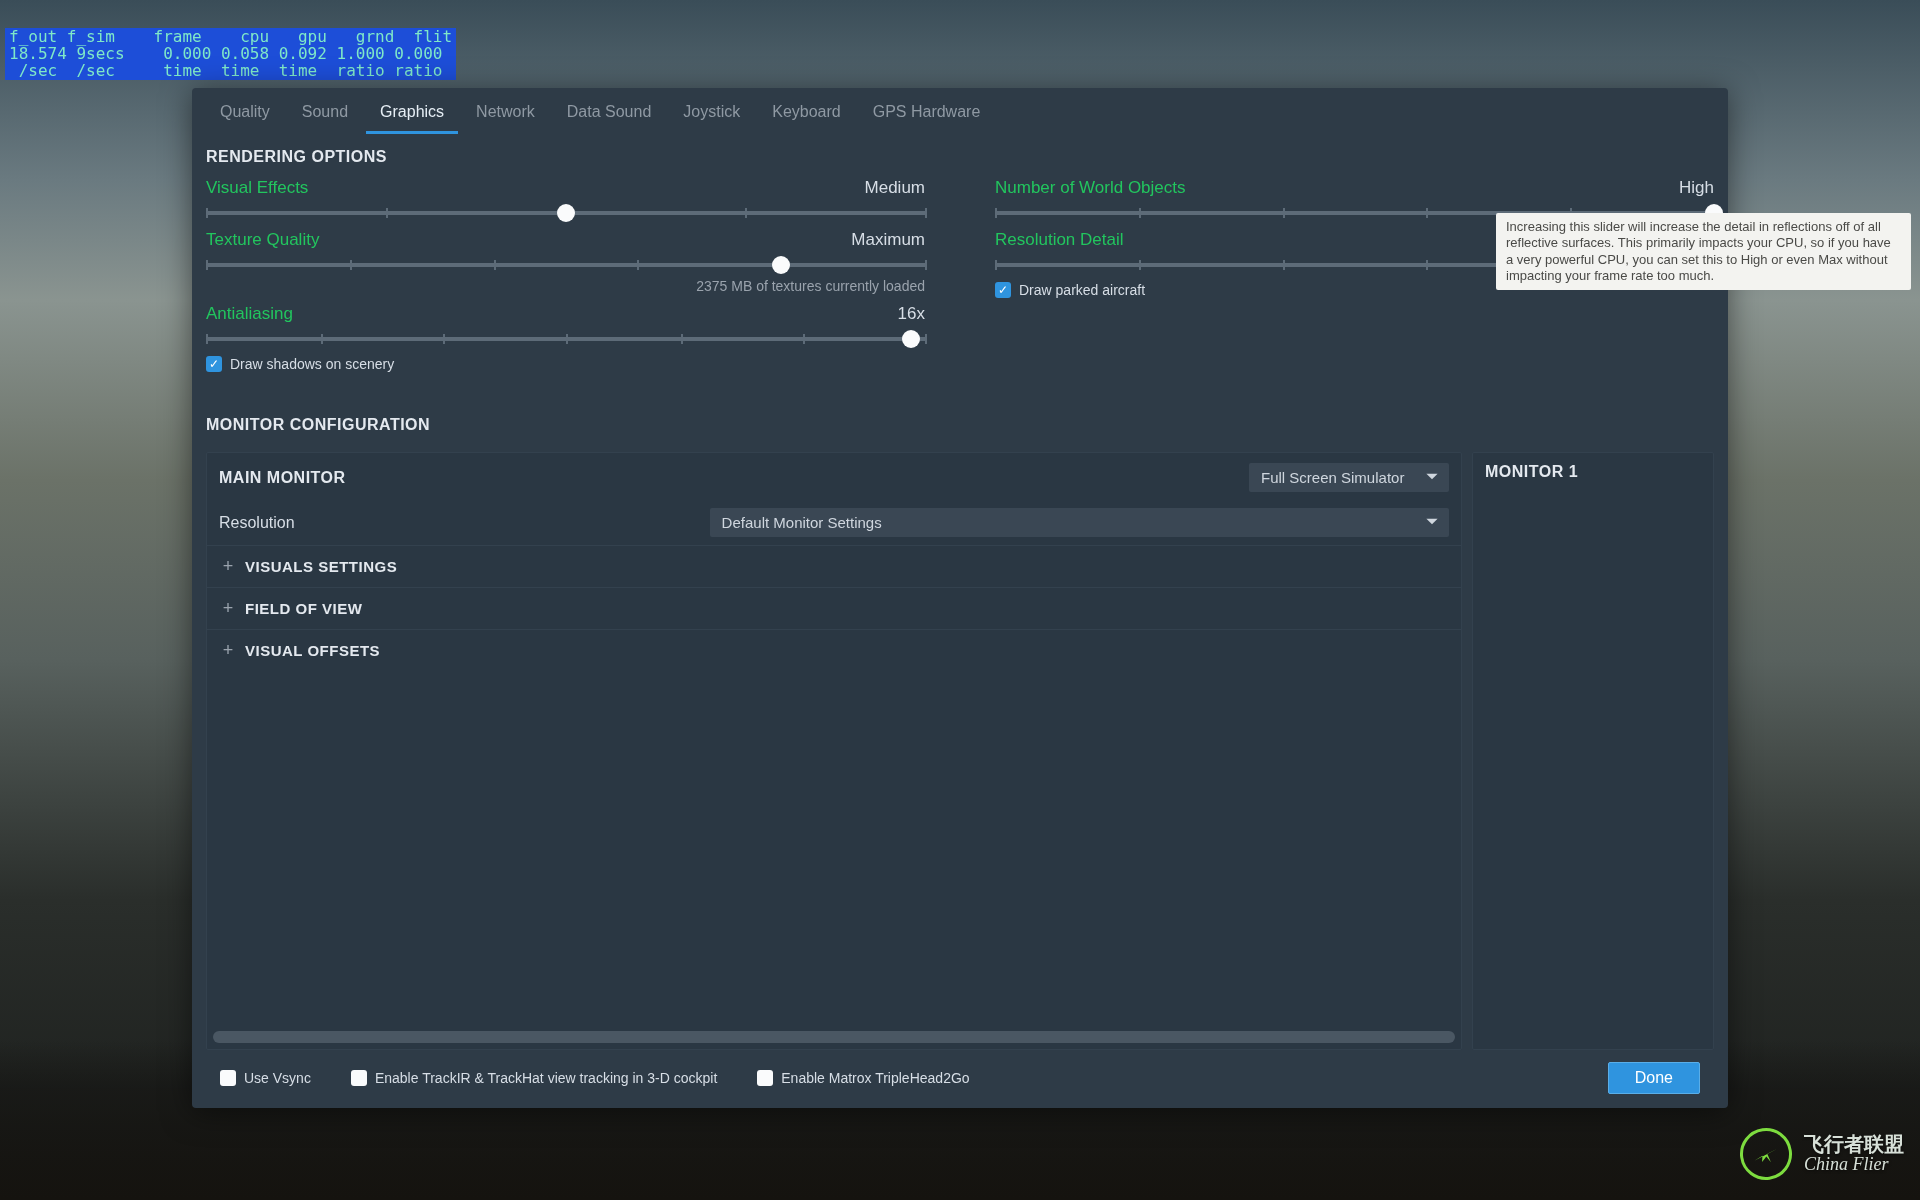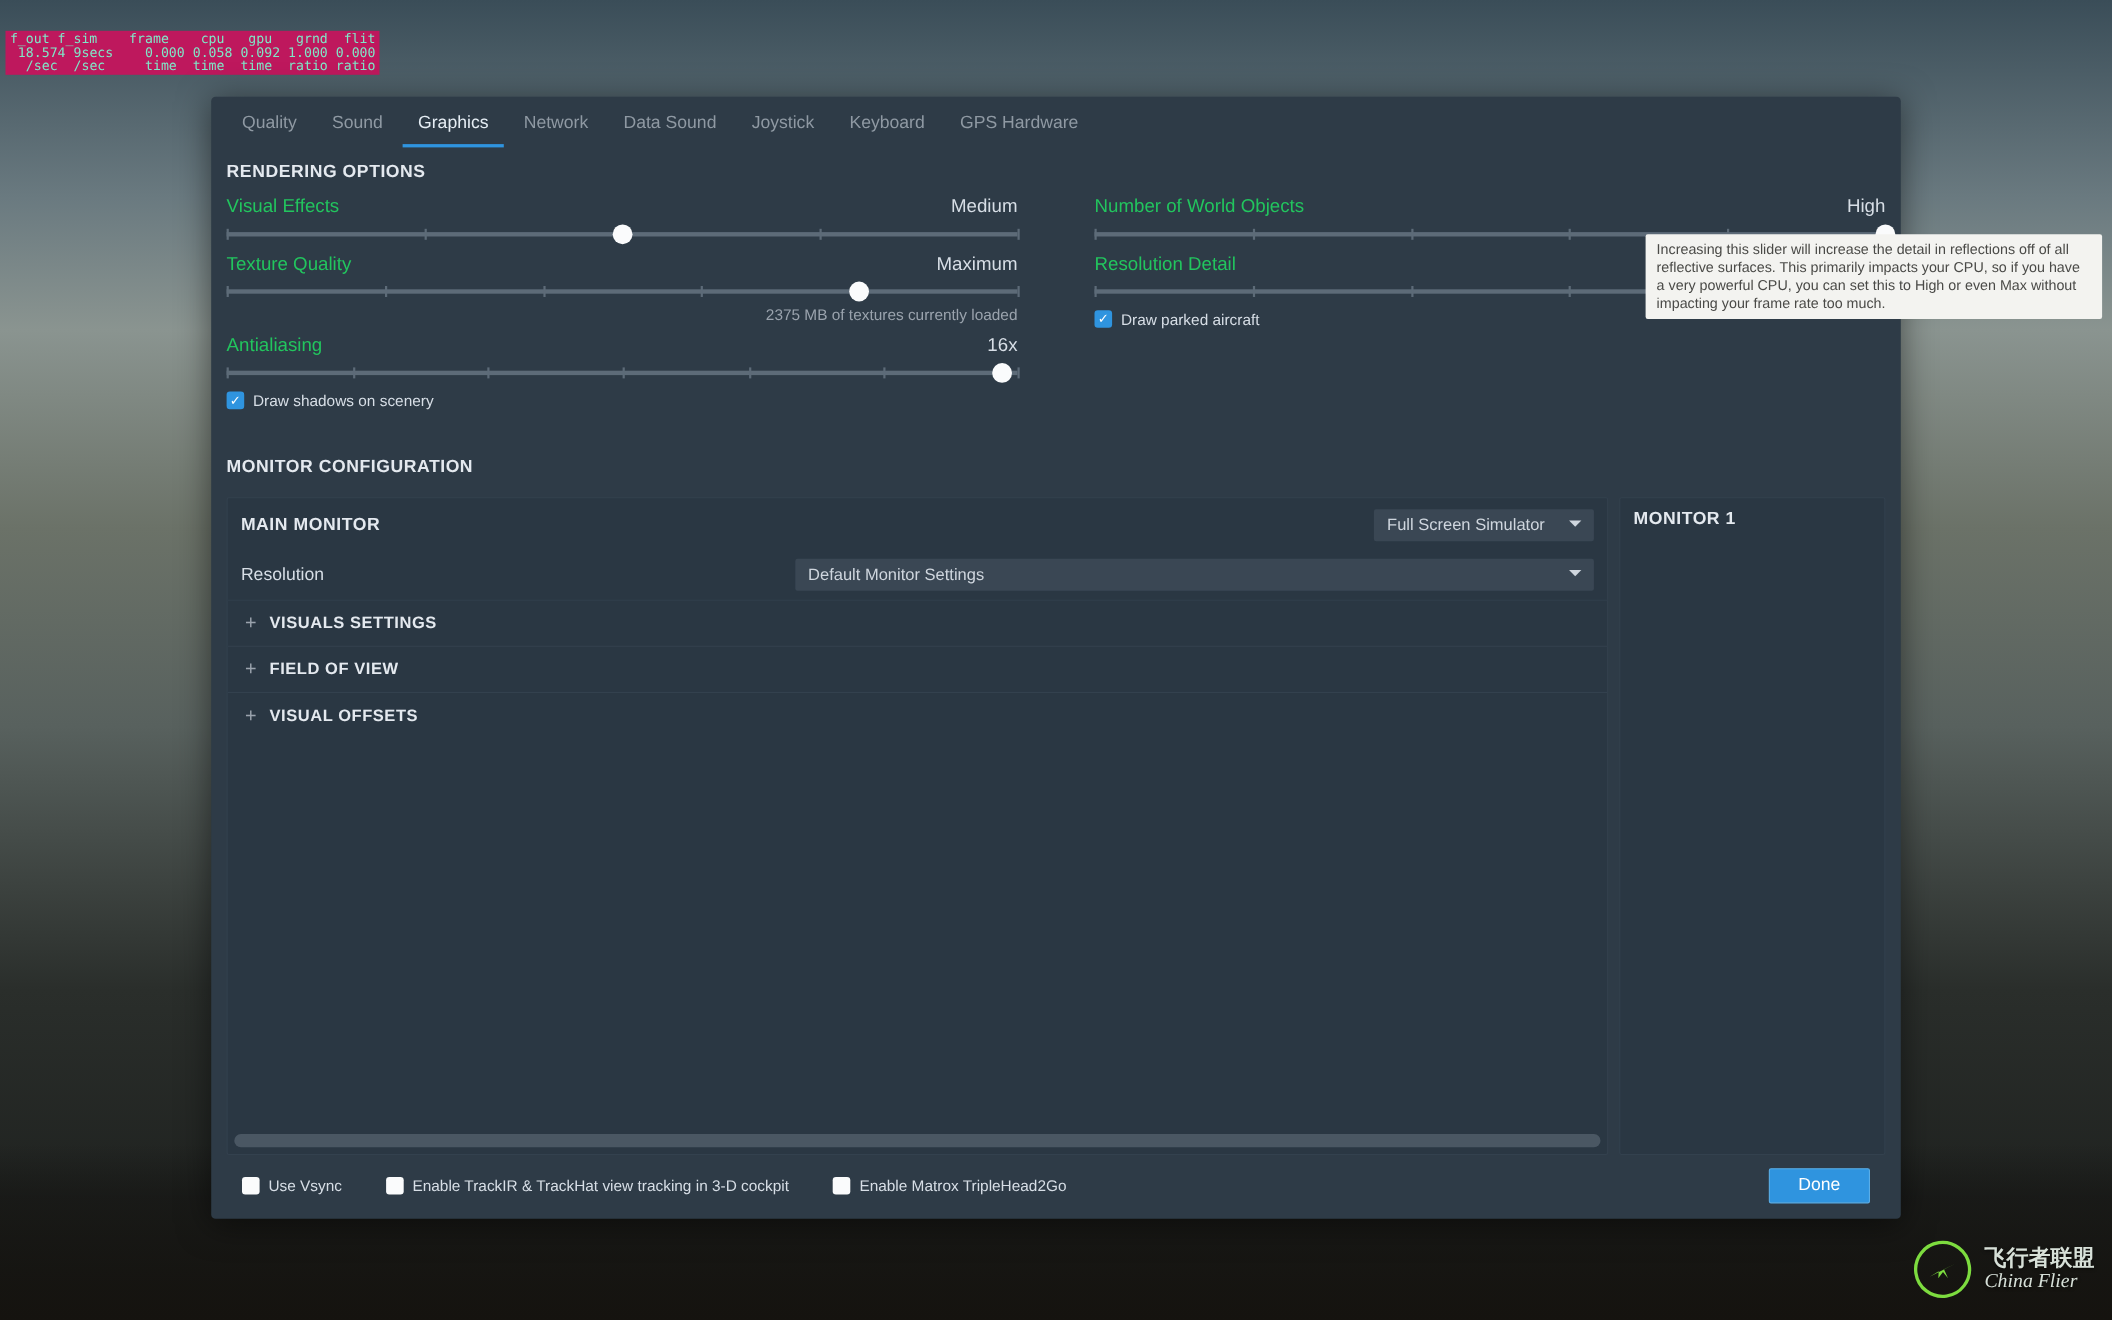--- a/index.html
+++ b/index.html
@@ -4,23 +4,23 @@
 <style>
   * { box-sizing: border-box; margin: 0; padding: 0; }
   html, body { width: 1920px; height: 1200px; overflow: hidden; font-family: "Segoe UI", Arial, sans-serif; }
   body {
     background: linear-gradient(180deg, #3a4d58 0%, #6a7a80 15%, #8a9490 25%, #6b7268 40%, #58615e 55%, #2a2e2b 75%, #1a1c1a 100%);
     position: relative;
   }
   
   .debug {
     position: absolute; top: 28px; left: 5px;
-    background: #be185d; color: #7fe8c8;
-    font-family: monospace; font-size: 12px; line-height: 1.05;
-    padding: 1px 4px; white-space: pre; text-align: right;
+    background: #1d4ed8; color: #7fe8c8;
+    font-family: monospace; font-size: 16px; line-height: 1.05;
+    padding: 1px 4px; white-space: pre;
   }
   
   .panel {
     position: absolute;
     left: 192px; top: 88px;
     width: 1536px; height: 1020px;
     background: #2e3b47;
     border-radius: 4px;
     box-shadow: 0 4px 30px rgba(0,0,0,0.5);
     display: flex; flex-direction: column;
@@ -277,21 +277,21 @@
       <div class="monitor-box main">
         <div class="mon-head">
           <span class="mon-title">MAIN MONITOR</span>
           <div class="dropdown">
             <span>Full Screen Simulator</span>
             <span class="chev"><svg viewBox="0 0 10 10">
                   <path d="M1 3 L5 7 L9 3 Z"></path>
                 </svg></span>
           </div>
         </div>
-        <div class="row" style="gap:18px">
+        <div class="row" style="gap:5px">
           <span class="row-label">Resolution</span>
           <div class="dropdown wide" style="margin-left:410px">
             <span>Default Monitor Settings</span>
             <span class="chev"><svg viewBox="0 0 10 10">
                   <path d="M1 3 L5 7 L9 3 Z"></path>
                 </svg></span>
           </div>
         </div>
         <div class="mon-body">
           <div class="exp-row">

